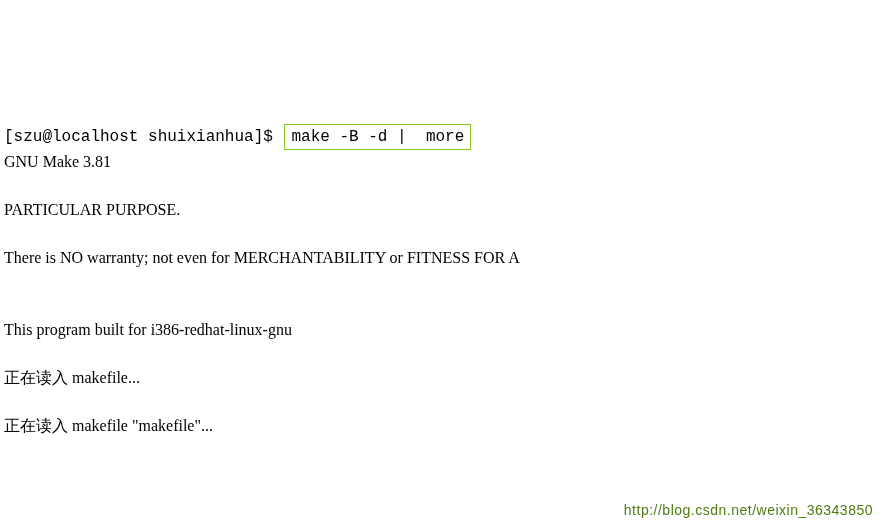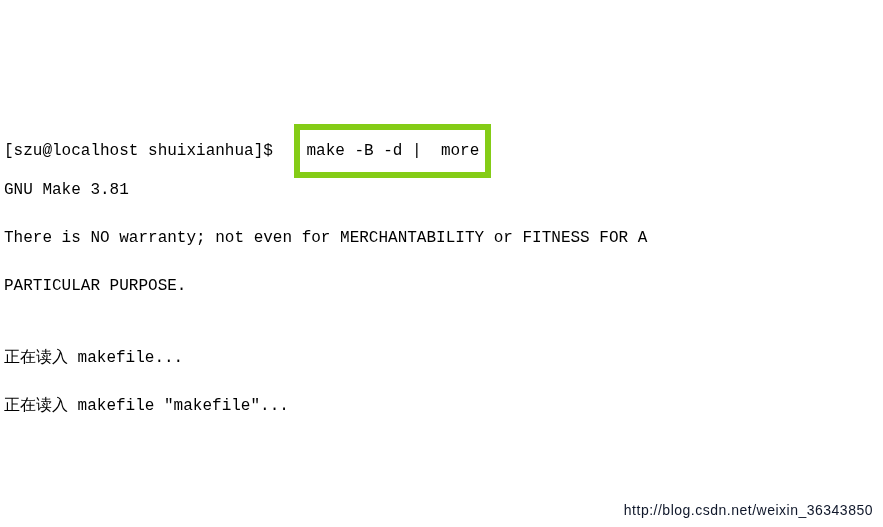--- a/index.html
+++ b/index.html
@@ -17,49 +17,51 @@
       width: 883px;
       height: 527px;
       overflow: hidden;
       position: relative;
       white-space: pre;
     }
     .prompt-line {
       display: inline;
     }
     .boxed-command {
-      border: 6px solid #84cc16;
-      padding: 9px 6px;
+      border: 1px solid #84cc16;
+      padding: 0 6px;
       display: inline-block;
-      margin-left: 12px;
+      margin-left: 2px;
     }
     .output {
       white-space: pre-wrap;
+      font-family: Liberation Serif, serif;
     }
     .watermark {
       position: absolute;
       bottom: 6px;
       right: 10px;
-      color: #0f172a;
+      color: #4d7c0f;
       font-size: 14px;
       font-family: Arial, sans-serif;
       letter-spacing: 0.5px;
     }
   </style>
 </head>
 <body>
 
 
 
 <div>
 <span class="prompt-line">[szu@localhost shuixianhua]$ </span><span class="boxed-command">make -B -d |  more</span>
 <div class="output">GNU Make 3.81</div>
+<div class="output">PARTICULAR PURPOSE.</div>
 <div class="output">There is NO warranty; not even for MERCHANTABILITY or FITNESS FOR A</div>
-<div class="output">PARTICULAR PURPOSE.</div>
 <div class="output"></div>
+<div class="output">This program built for i386-redhat-linux-gnu</div>
 <div class="output">正在读入 makefile...</div>
 <div class="output">正在读入 makefile "makefile"...</div>
 
 
 
 
 
 
 
 

